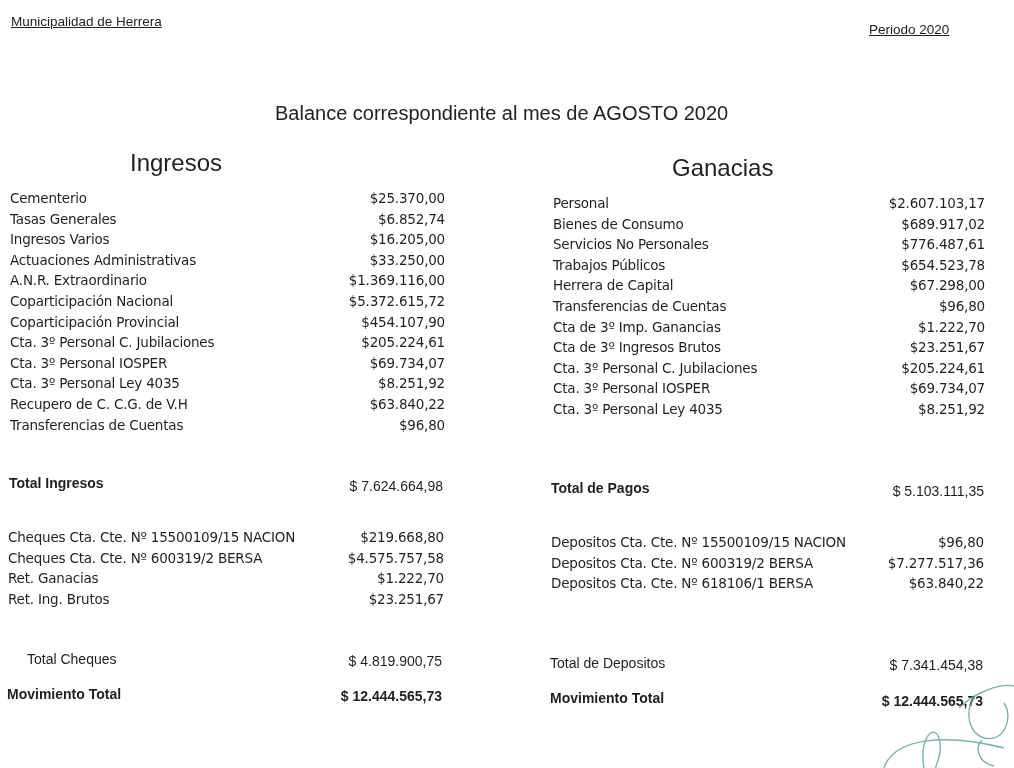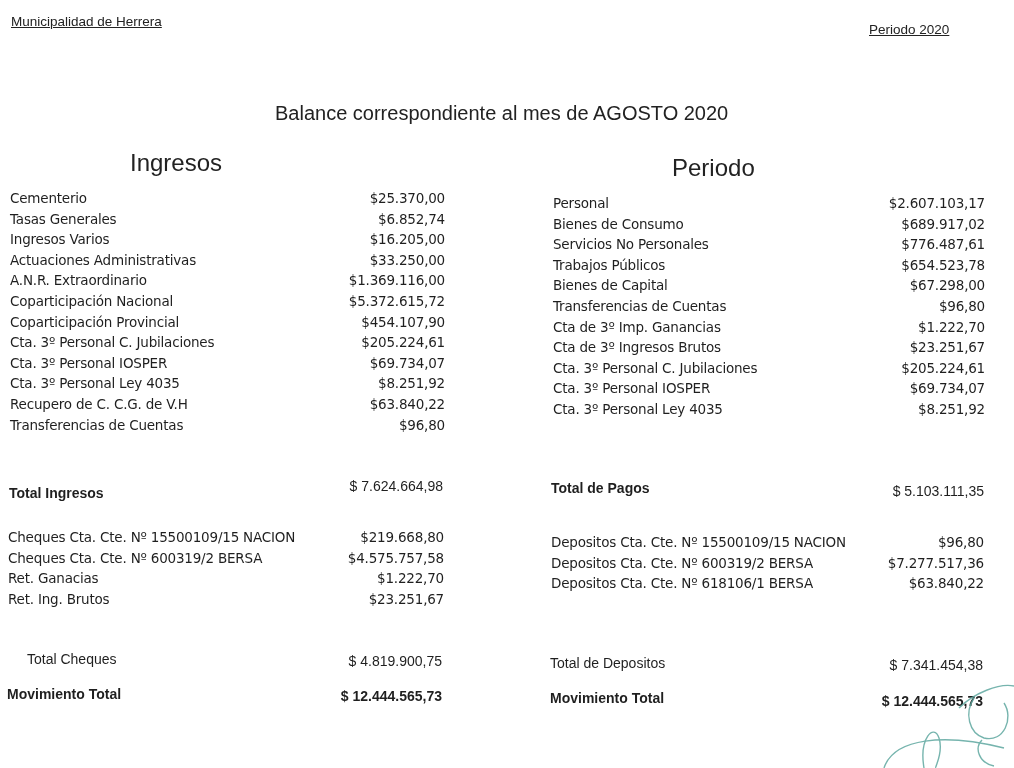--- a/index.html
+++ b/index.html
@@ -22,21 +22,21 @@
   .sig { position: absolute; right: 0; bottom: 0; width: 150px; height: 90px; }
 </style>
 </head>
 <body>
 
 <div class="abs arial hdr" style="left:11px; top:14px;">Municipalidad de Herrera</div>
 <div class="abs arial hdr" style="left:869px; top:22px;">Periodo 2020</div>
 <div class="abs arial title" style="left:275px; top:102px;">Balance correspondiente al mes de AGOSTO 2020</div>
 
 <div class="abs arial sect" style="left:130px; top:149px;">Ingresos</div>
-<div class="abs arial sect" style="left:672px; top:154px;">Periodo</div>
+<div class="abs arial sect" style="left:672px; top:154px;">Ganacias</div>
 
 <div id="ing-items">
     <div class="row cal" style="left: 10px; width: 435px; top: 190px;">
       <span class="lbl">Cementerio</span>
       <span class="val">$25.370,00</span>
     </div>
     <div class="row cal" style="left: 10px; width: 435px; top: 210.6px;">
       <span class="lbl">Tasas Generales</span>
       <span class="val">$6.852,74</span>
     </div>
@@ -93,21 +93,21 @@
     </div>
     <div class="row cal" style="left: 553px; width: 432px; top: 236.2px;">
       <span class="lbl">Servicios No Personales</span>
       <span class="val">$776.487,61</span>
     </div>
     <div class="row cal" style="left: 553px; width: 432px; top: 256.8px;">
       <span class="lbl">Trabajos Públicos</span>
       <span class="val">$654.523,78</span>
     </div>
     <div class="row cal" style="left: 553px; width: 432px; top: 277.4px;">
-      <span class="lbl">Bienes de Capital</span>
+      <span class="lbl">Herrera de Capital</span>
       <span class="val">$67.298,00</span>
     </div>
     <div class="row cal" style="left: 553px; width: 432px; top: 298px;">
       <span class="lbl">Transferencias de Cuentas</span>
       <span class="val">$96,80</span>
     </div>
     <div class="row cal" style="left: 553px; width: 432px; top: 318.6px;">
       <span class="lbl">Cta de 3º Imp. Ganancias</span>
       <span class="val">$1.222,70</span>
     </div>
@@ -122,21 +122,21 @@
     <div class="row cal" style="left: 553px; width: 432px; top: 380.4px;">
       <span class="lbl">Cta. 3º Personal IOSPER</span>
       <span class="val">$69.734,07</span>
     </div>
     <div class="row cal" style="left: 553px; width: 432px; top: 401px;">
       <span class="lbl">Cta. 3º Personal Ley 4035</span>
       <span class="val">$8.251,92</span>
     </div>
   </div>
 
-<div class="abs arial tot bold" style="left:9px; top:475px;margin-top:10px;">Total Ingresos</div>
+<div class="abs arial tot bold" style="left:9px; top:475px;">Total Ingresos</div>
 <div class="abs arial tot" style="right:571px; top:478px;">$ 7.624.664,98</div>
 
 <div id="ing-cheques">
     <div class="row cal" style="left: 8px; width: 436px; top: 529px;">
       <span class="lbl">Cheques Cta. Cte. Nº 15500109/15 NACION</span>
       <span class="val">$219.668,80</span>
     </div>
     <div class="row cal" style="left: 8px; width: 436px; top: 549.5px;">
       <span class="lbl">Cheques Cta. Cte. Nº 600319/2 BERSA</span>
       <span class="val">$4.575.757,58</span>

